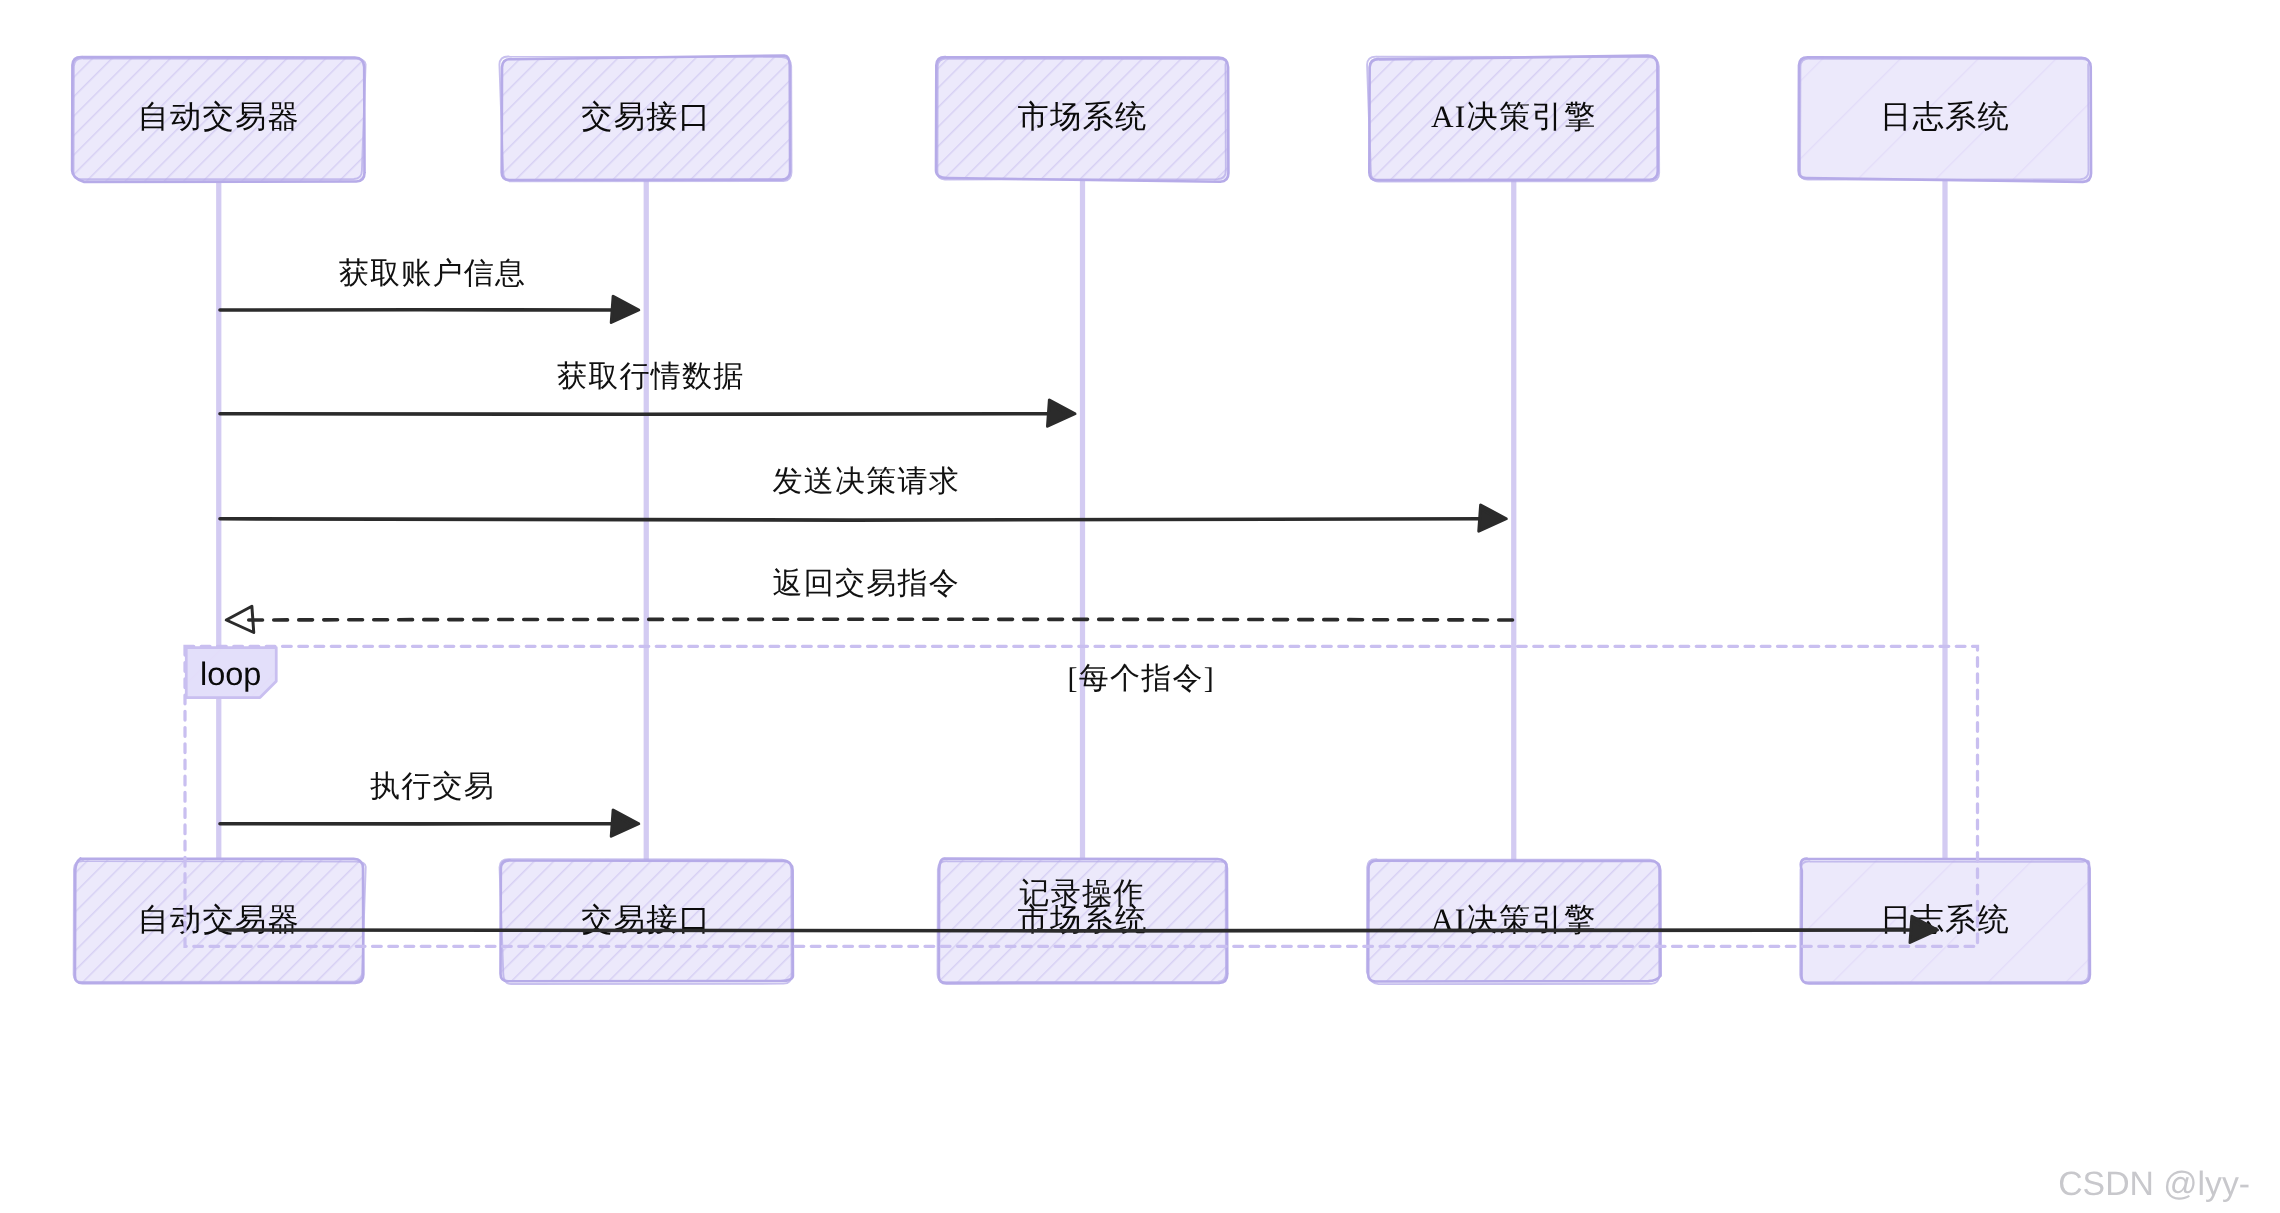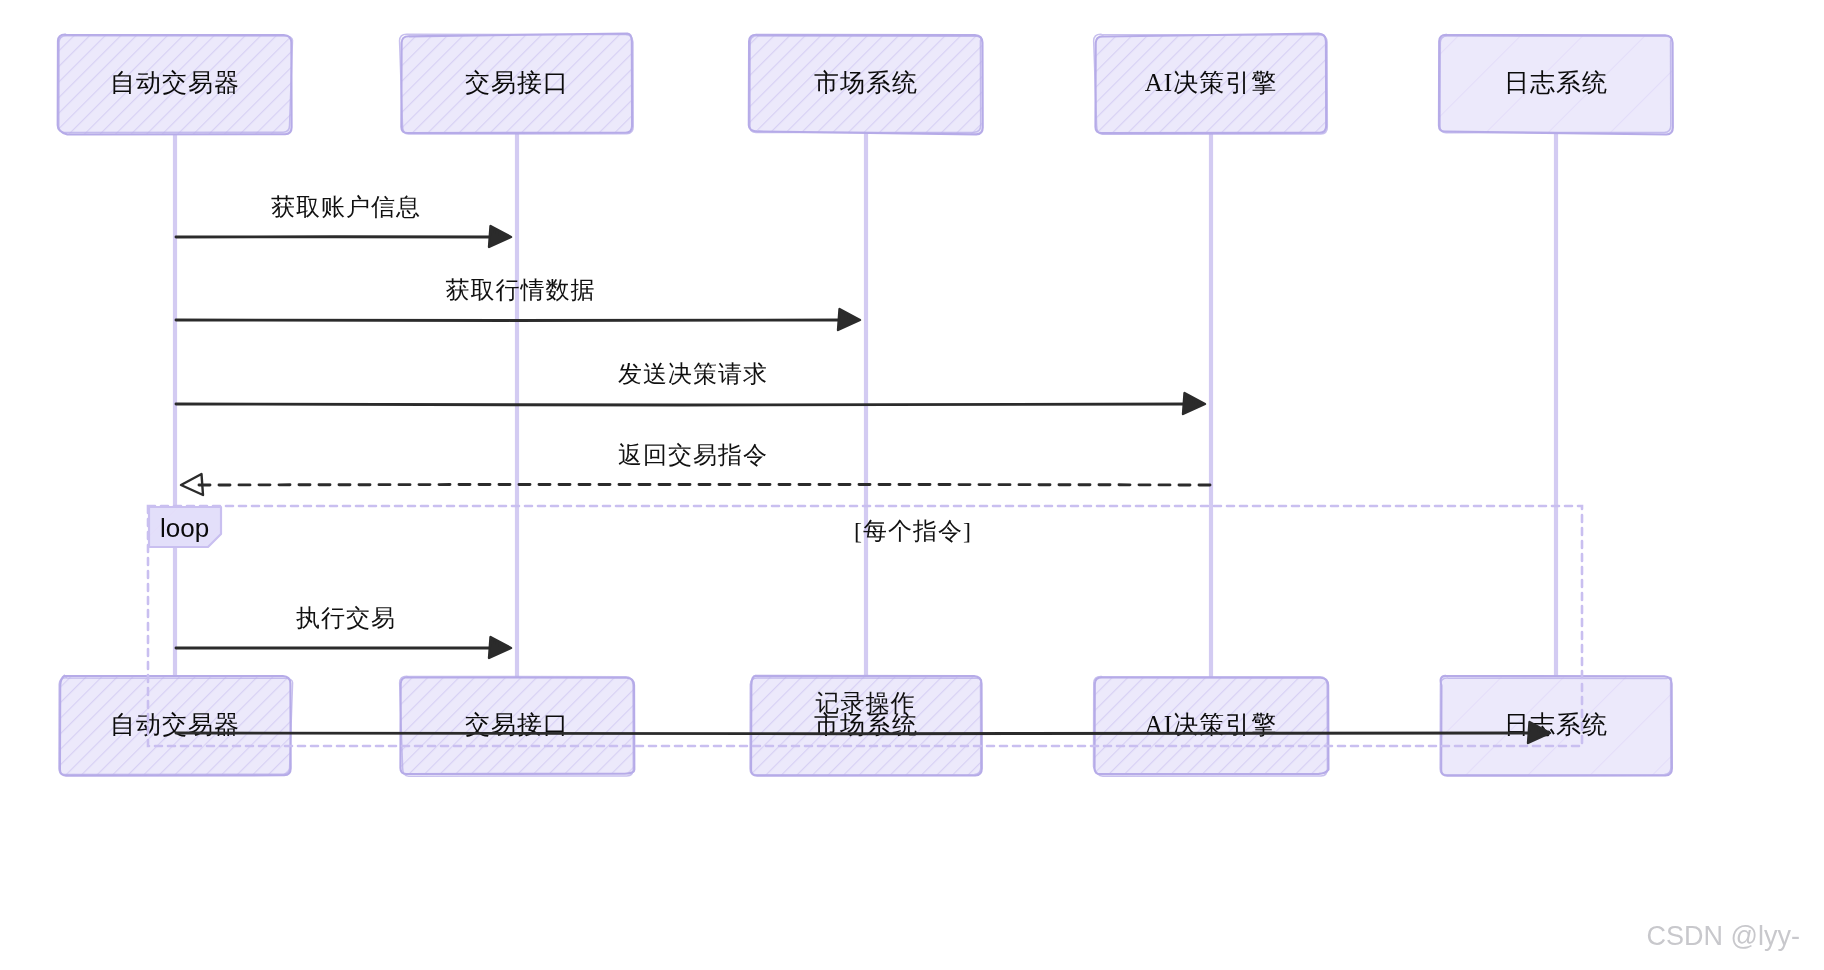--- a/index.html
+++ b/index.html
@@ -1,21 +1,21 @@
 <!DOCTYPE html>
 <html><head>
 <meta charset="utf-8">
 <title>Sequence Diagram</title>
 <style>
   html,body{margin:0;padding:0;background:#ffffff;}
   body{
     font-family:"Liberation Serif","DejaVu Serif",serif;
     width:1824px;height:970px;overflow:hidden;position:relative;
   }
-  #stage{position:absolute;left:0;top:0;width:1824px;height:818px;}
+  #stage{position:absolute;left:0;top:11px;width:1824px;height:818px;}
   svg#diagram{position:absolute;left:0;top:0;width:1824px;height:970px;display:block;}
 
   .actor-label{
     font-family:"Liberation Serif","DejaVu Serif",serif;
     font-size:25px;fill:#0b0b0b;text-anchor:middle;dominant-baseline:middle;
     letter-spacing:1px;
   }
   .msg-label{
     font-family:"Liberation Serif","DejaVu Serif",serif;
     font-size:24px;fill:#111111;text-anchor:middle;letter-spacing:1px;

